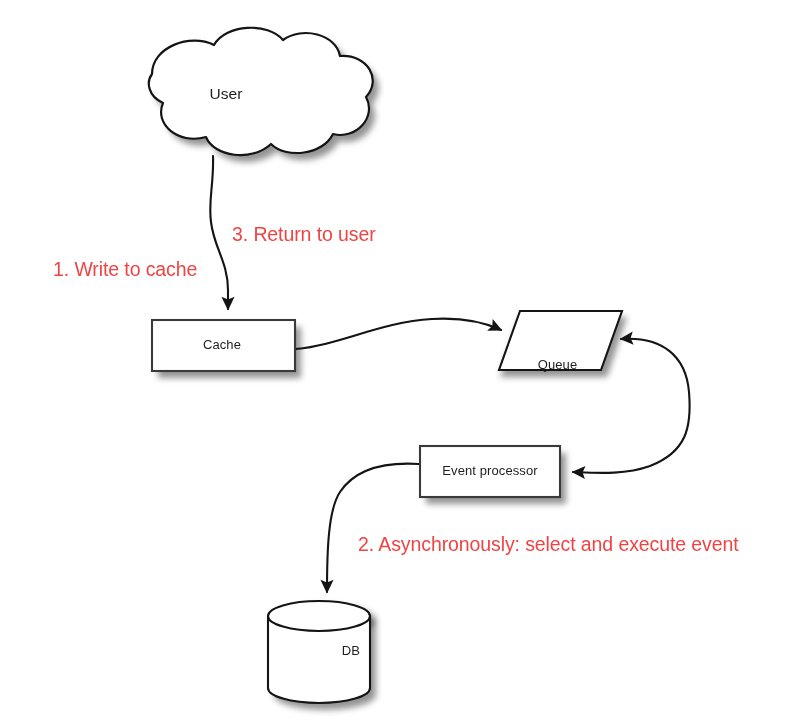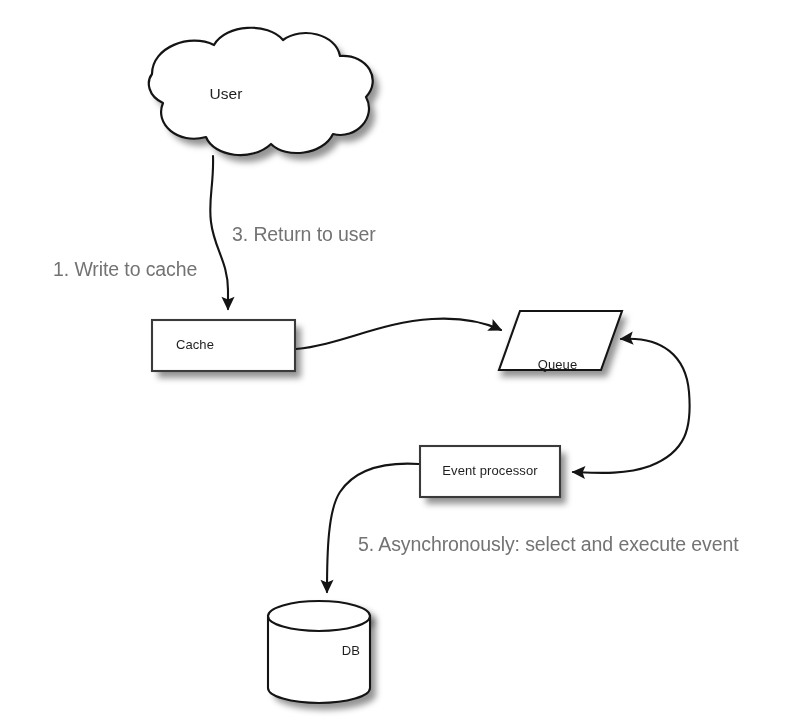--- a/index.html
+++ b/index.html
@@ -32,30 +32,30 @@
     position: absolute;
     font-size: 13px;
     color: #1f1f1f;
     text-align: center;
     white-space: nowrap;
     letter-spacing: 0.1px;
   }
   .step-label {
     position: absolute;
     font-size: 19.5px;
-    color: #737373;
+    color: #ef4444;
     white-space: nowrap;
     letter-spacing: -0.1px;
   }
   #label-user {
     left: 0; top: 85px; width: 452px;
     font-size: 15.5px;
   }
   #label-cache {
-    left: 137px; top: 337px; width: 116px;
+    left: 164px; top: 337px; width: 116px;
   }
   #label-queue {
     left: 500px; top: 331px; width: 115px; margin-top: 26px;
   }
   #label-eventproc {
     left: 420px; top: 463px; width: 140px;
   }
   #label-db {
     left: 268px; top: 643px; width: 102px; margin-left: 32px;
   }
@@ -161,15 +161,15 @@
 
   <div class="node-label" id="label-eventproc">Event processor</div>
 
   <div class="node-label" id="label-db">DB</div>
 
   <div class="step-label" id="step1">1. Write to cache</div>
 
 
   <div class="step-label" id="step3">3. Return to user</div>
 
-  <div class="step-label" id="step4">5. Asynchronously: select and execute event</div>
+  <div class="step-label" id="step4">2. Asynchronously: select and execute event</div>
 
 </div>
 
 </body></html>

